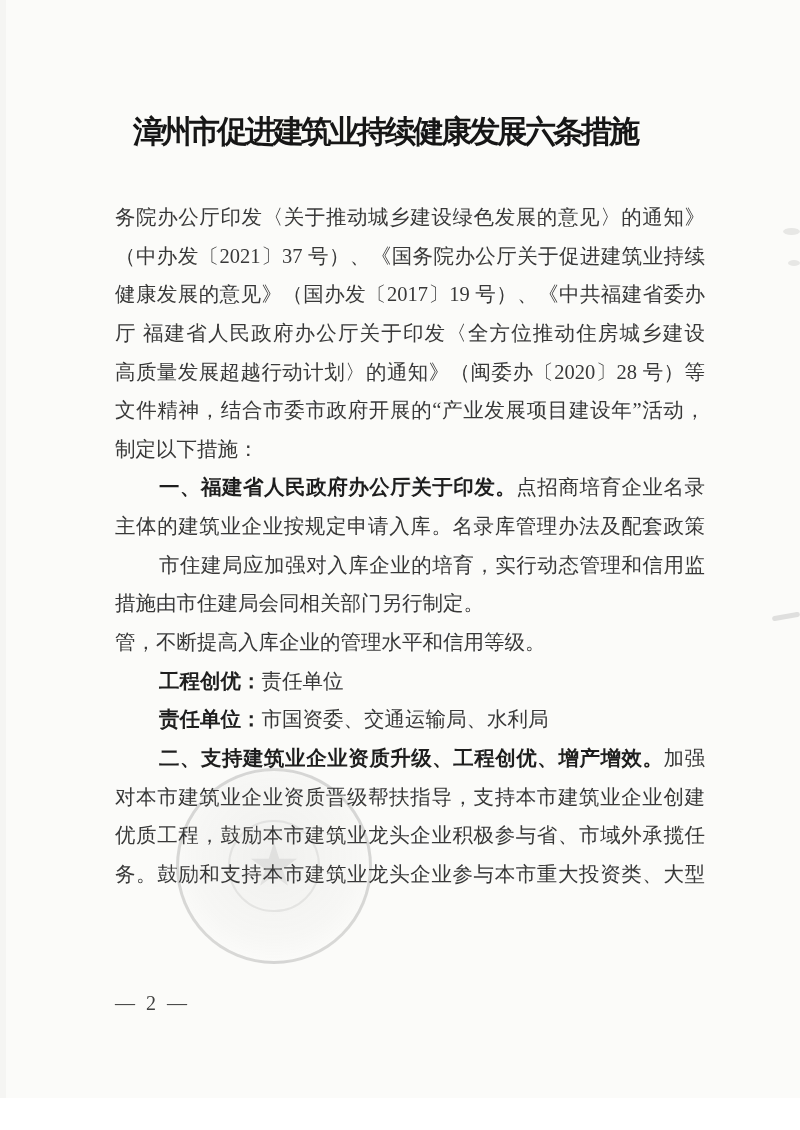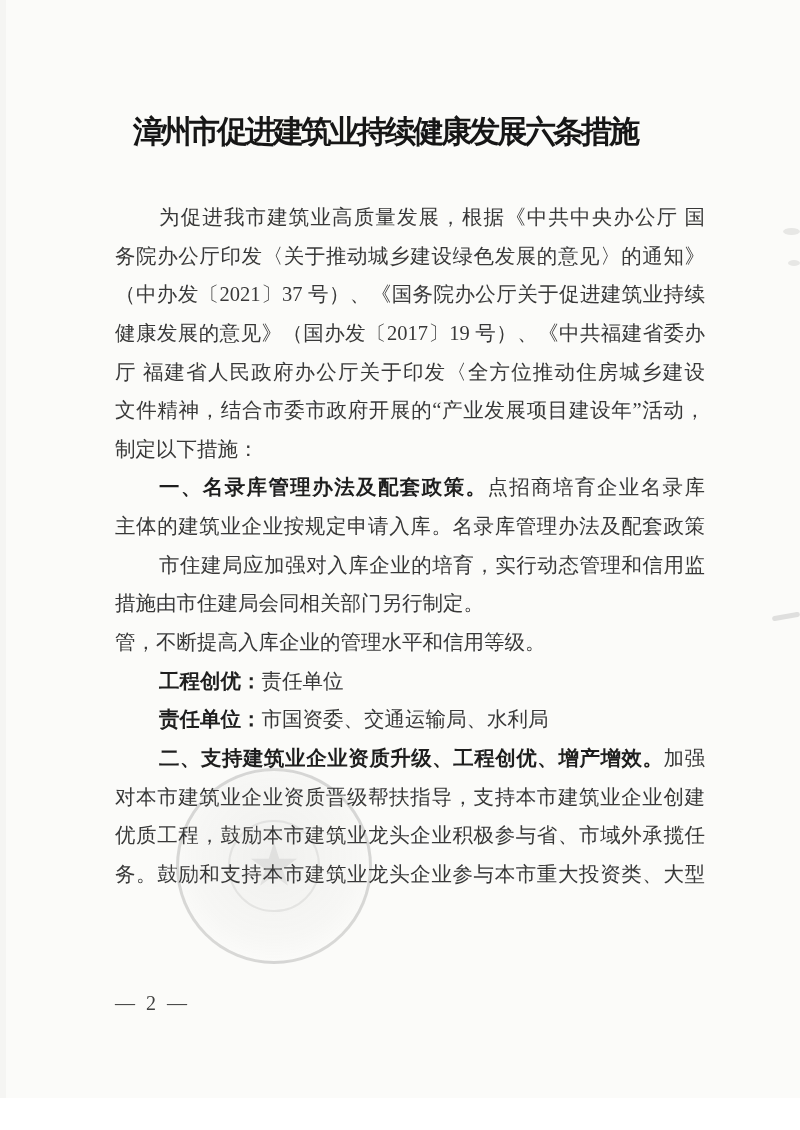--- a/index.html
+++ b/index.html
@@ -119,28 +119,28 @@
     <div class="stamp-star"></div>
   </div>
 
   <div class="smudge s1"></div>
   <div class="smudge s2"></div>
   <div class="smudge s3"></div>
 
   <h1 class="title">漳州市促进建筑业持续健康发展六条措施</h1>
 
   <div class="body-block">
-      <div class="line j indent"><span class="r">为促进我市建筑业高质量发展，根据《中共中央办公厅 国</span></div>
       <div class="line j"><span class="r">务院办公厅印发〈关于推动城乡建设绿色发展的意见〉的通知》</span></div>
       <div class="line j"><span class="r">（中办发〔2021〕37 号）、《国务院办公厅关于促进建筑业持续</span></div>
       <div class="line j"><span class="r">健康发展的意见》（国办发〔2017〕19 号）、《中共福建省委办公</span></div>
       <div class="line j"><span class="r">厅 福建省人民政府办公厅关于印发〈全方位推动住房城乡建设</span></div>
+      <div class="line j"><span class="r">高质量发展超越行动计划〉的通知》（闽委办〔2020〕28 号）等</span></div>
       <div class="line j"><span class="r">文件精神，结合市委市政府开展的“产业发展项目建设年”活动，</span></div>
       <div class="line"><span class="r">制定以下措施：</span></div>
-      <div class="line j indent"><span class="b">一、名录库管理办法及配套政策。</span><span class="r">点招商培育企业名录库</span></div>
+      <div class="line j indent"><span class="b">一、福建省人民政府办公厅关于印发。</span><span class="r">点招商培育企业名录库</span></div>
       <div class="line j"><span class="r">主体的建筑业企业按规定申请入库。名录库管理办法及配套政策</span></div>
       <div class="line j indent"><span class="r">市住建局应加强对入库企业的培育，实行动态管理和信用监</span></div>
       <div class="line"><span class="r">措施由市住建局会同相关部门另行制定。</span></div>
       <div class="line"><span class="r">管，不断提高入库企业的管理水平和信用等级。</span></div>
       <div class="line indent"><span class="b">工程创优：</span><span class="r">责任单位</span></div>
       <div class="line indent"><span class="b">责任单位：</span><span class="r">市国资委、交通运输局、水利局</span></div>
       <div class="line j indent"><span class="b">二、支持建筑业企业资质升级、工程创优、增产增效。</span><span class="r">加强</span></div>
       <div class="line j"><span class="r">对本市建筑业企业资质晋级帮扶指导，支持本市建筑业企业创建</span></div>
       <div class="line j"><span class="r">优质工程，鼓励本市建筑业龙头企业积极参与省、市域外承揽任</span></div>
       <div class="line j"><span class="r">务。鼓励和支持本市建筑业龙头企业参与本市重大投资类、大型</span></div>

